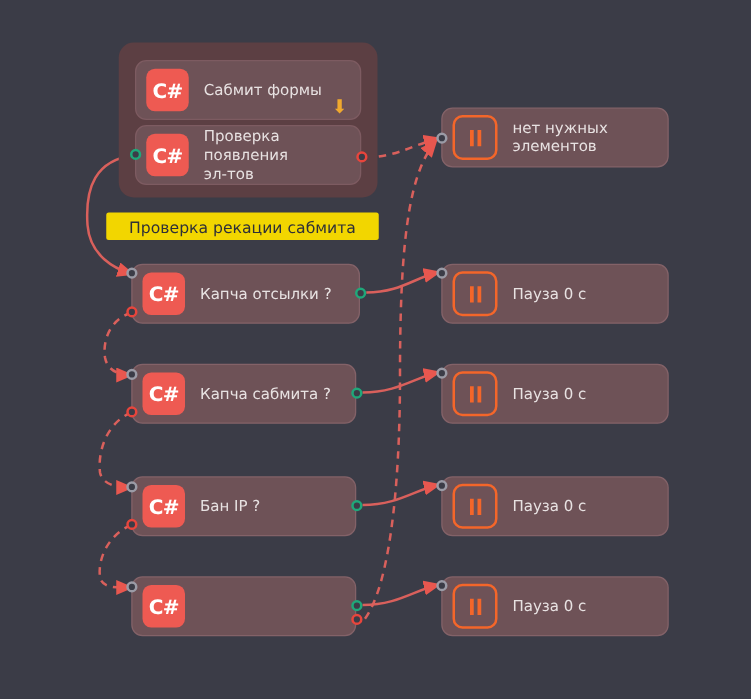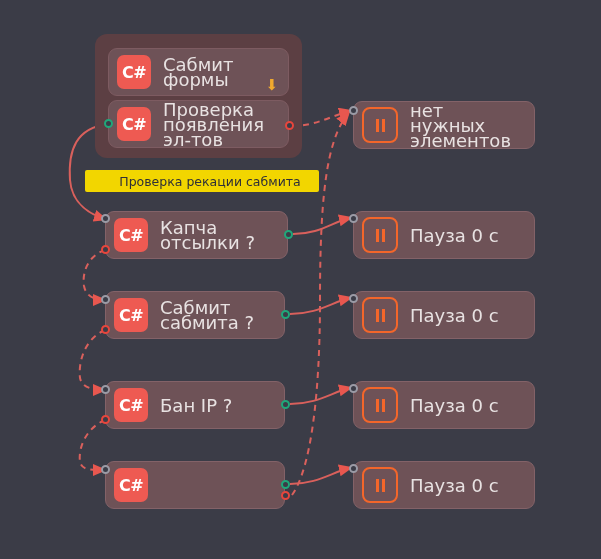--- a/index.html
+++ b/index.html
@@ -75,41 +75,40 @@
   .pause-icon i {
     display: block;
     width: 3px;
     height: 13px;
     background: #f4662a;
   }
   .node-label {
     margin-left: 12px;
     margin-right: 10px;
     color: #e8e2e2;
-    font-size: 18px;
+    font-size: 12px;
     line-height: 15px;
     white-space: pre-line;
   }
   .down-arrow {
     position: absolute;
     right: 10px;
     bottom: 2px;
     color: #f0a92e;
     font-size: 15px;
     line-height: 1;
   }
   .banner {
     position: absolute;
     background: #f2d600;
     border-radius: 2px;
     display: flex;
     align-items: center;
     justify-content: center;
     z-index: 4;
-    padding-left: 16px;
   }
   .banner span {
     color: #2f3037;
     font-size: 12.5px;
   }
   .port {
     position: absolute;
     width: 9px;
     height: 9px;
     border-radius: 50%;
@@ -180,42 +179,42 @@
   <div class="node" style="left:105px; top:211px; width:183px; height:48px;">
     <div class="node-icon csharp-icon">C#</div>
     <div class="node-label">Капча отсылки ?</div>
   </div>
   <div class="port gray" style="left:101px; top:214px;"></div>
   <div class="port red" style="left:101px; top:245px;"></div>
   <div class="port green" style="left:284px; top:230px;"></div>
 
   <div class="node" style="left:105px; top:291px; width:180px; height:48px;">
     <div class="node-icon csharp-icon">C#</div>
-    <div class="node-label">Сабмит сабмита ?</div>
+    <div class="node-label">Капча сабмита ?</div>
   </div>
   <div class="port gray" style="left:101px; top:295px;"></div>
   <div class="port red" style="left:101px; top:325px;"></div>
   <div class="port green" style="left:281px; top:310px;"></div>
 
   <div class="node" style="left:105px; top:381px; width:180px; height:48px;">
     <div class="node-icon csharp-icon">C#</div>
     <div class="node-label">Бан IP ?</div>
   </div>
   <div class="port gray" style="left:101px; top:385px;"></div>
   <div class="port red" style="left:101px; top:415px;"></div>
   <div class="port green" style="left:281px; top:400px;"></div>
 
   <div class="node" style="left:105px; top:461px; width:180px; height:48px;">
     <div class="node-icon csharp-icon">C#</div>
   </div>
   <div class="port gray" style="left:101px; top:465px;"></div>
   <div class="port green" style="left:281px; top:480px;"></div>
   <div class="port red" style="left:281px; top:491px;"></div>
 
-  <div class="node" style="left:353px; top:101px; width:182px; height:48px;">
+  <div class="node" style="left:353px; top:86px; width:182px; height:48px;">
     <div class="node-icon pause-icon">
       <i></i>
         <i></i>
     </div>
     <div class="node-label">нет нужных
 элементов</div>
   </div>
   <div class="port gray" style="left:349px; top:106px;"></div>
 
   <div class="node" style="left:353px; top:211px; width:182px; height:48px;">

